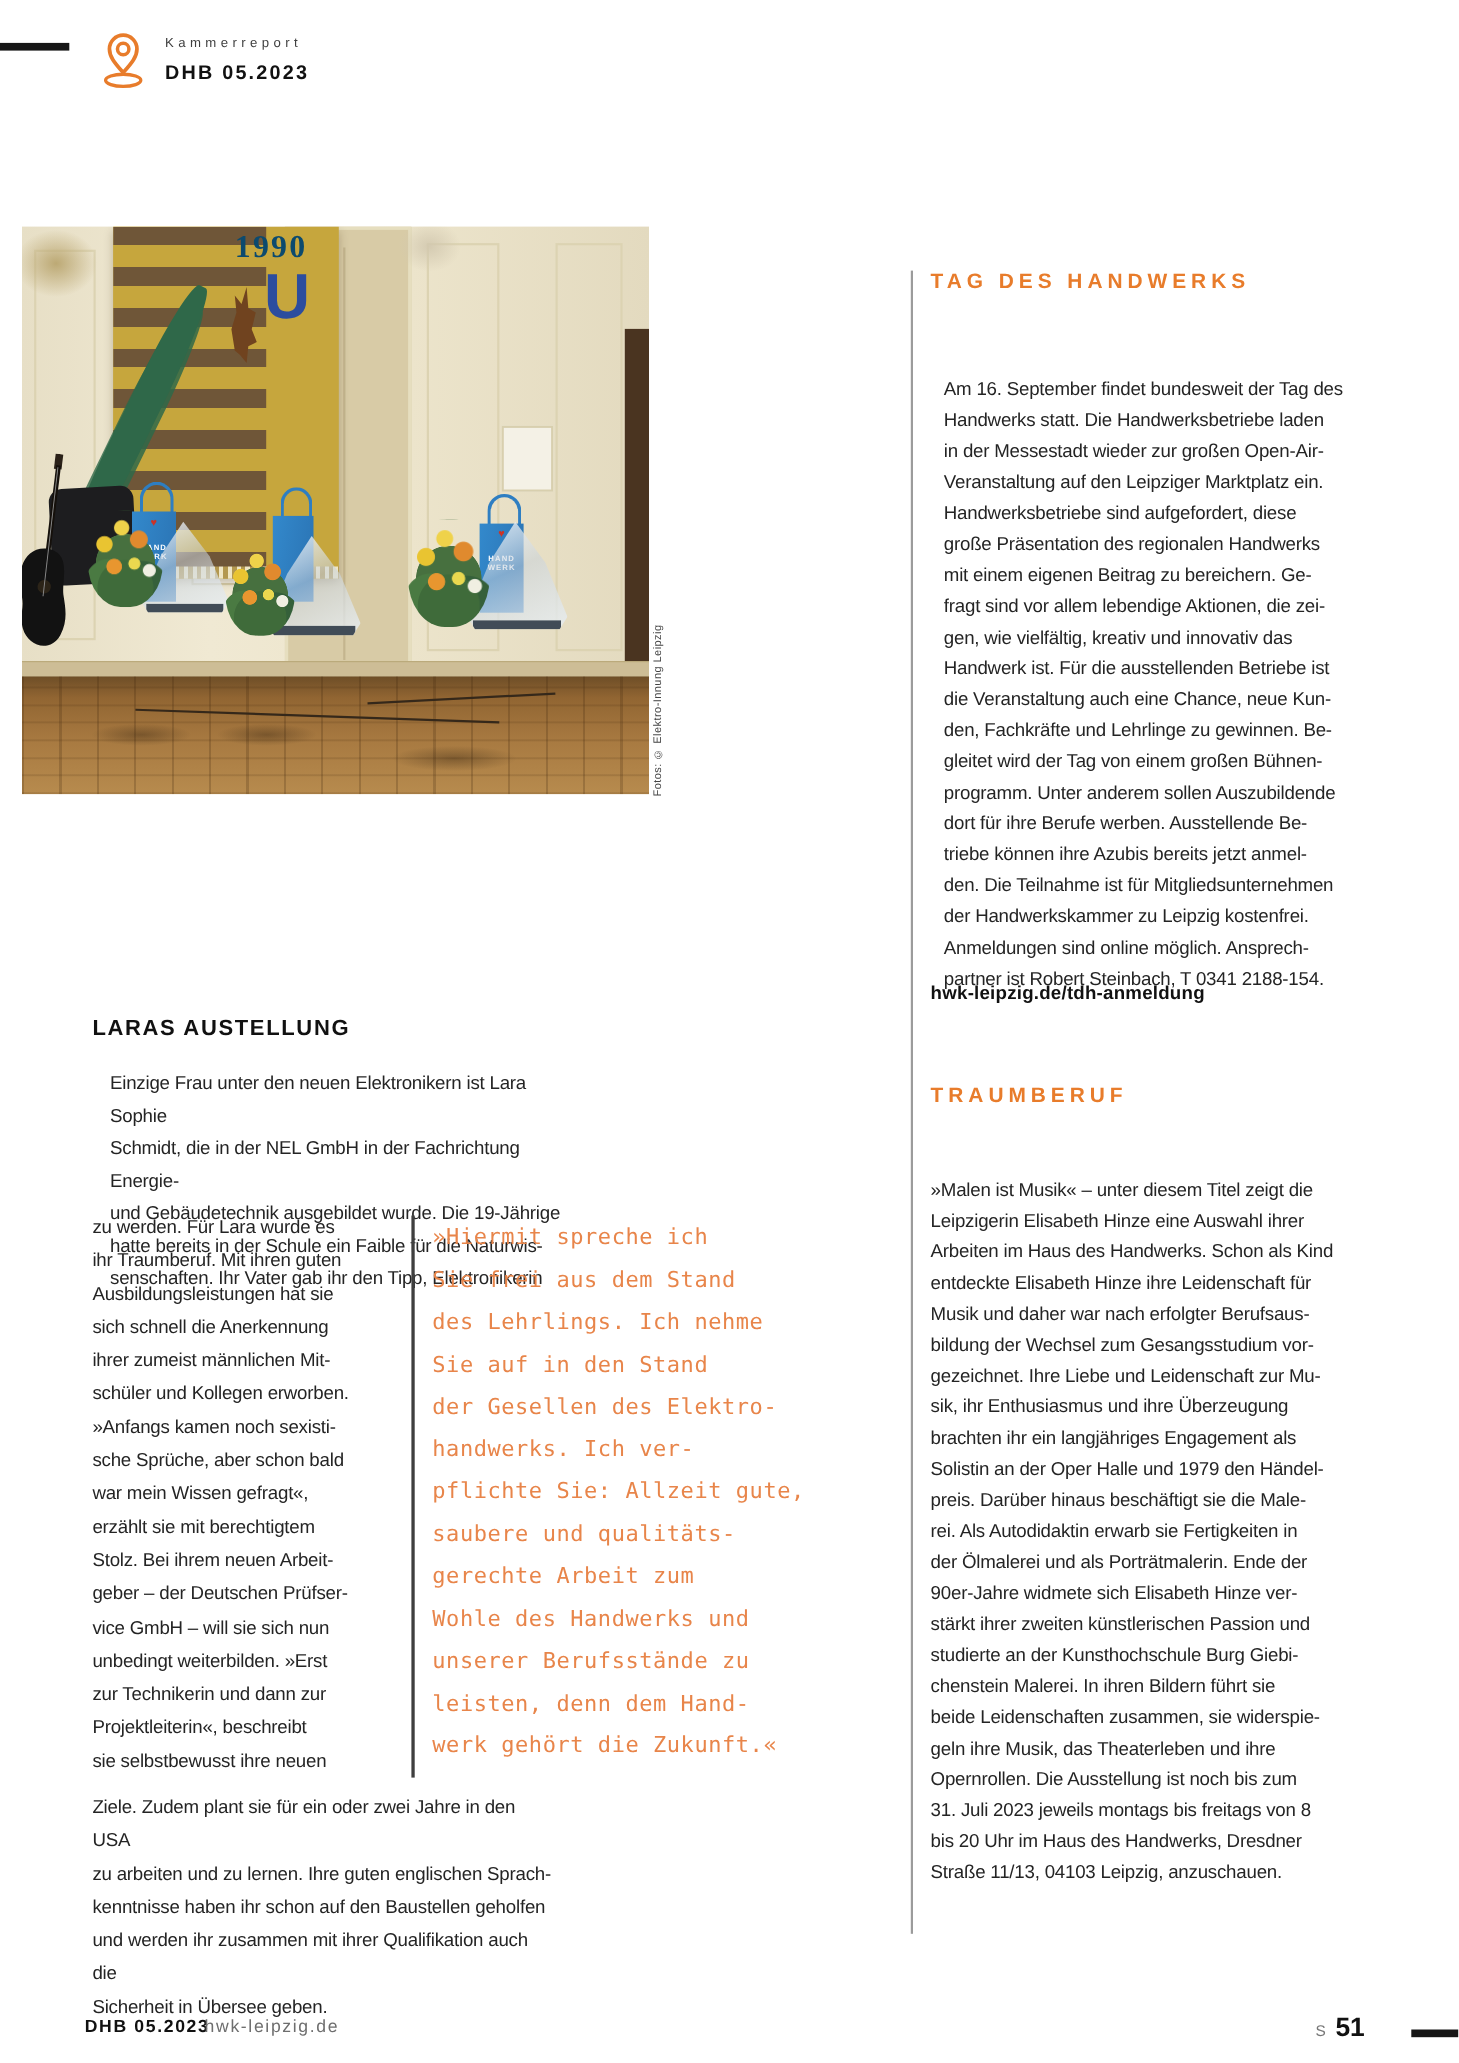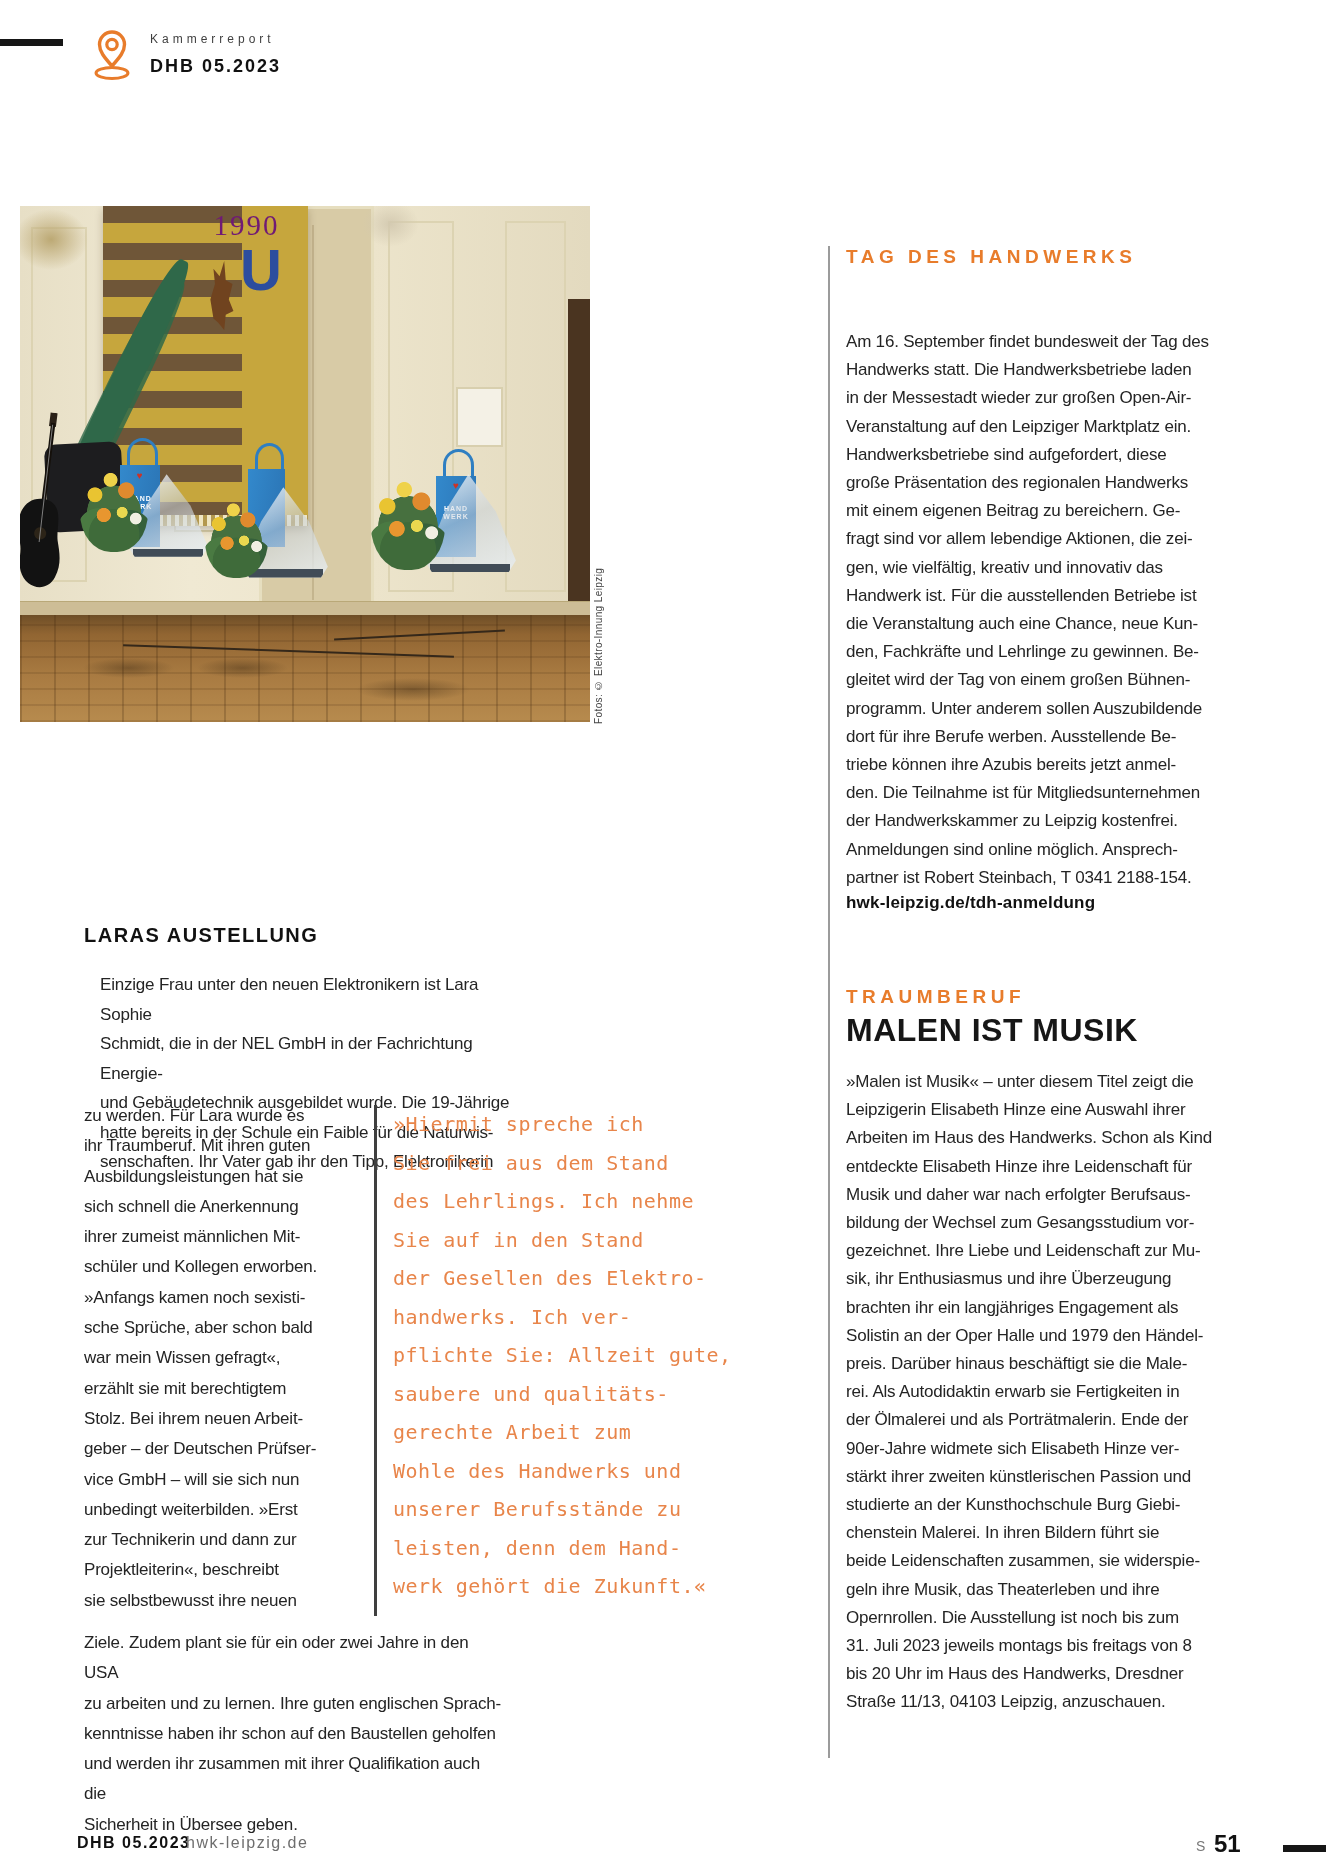--- a/index.html
+++ b/index.html
@@ -21,22 +21,22 @@
   .door-c i{left:46%;top:4%;width:2px;height:92%;background:#c4b58e;}
   .win-r{left:76.5%;top:35%;width:7.5%;height:11%;background:#f4f1e6;border:2px solid #d8cfae;}
   .win-l{left:27%;top:54.5%;width:7.5%;height:8%;background:#f1ede0;border:2px solid #d6cda9;}
   .strip-r{left:96.2%;top:18%;width:3.8%;height:61%;background:#4a3420;}
 
   .banner{left:14.5%;top:0;width:36%;height:62%;background:#c6a63d;box-shadow:0 4px 8px rgba(60,40,10,.25);}
   .banner .stripes{left:0;top:0;width:68%;height:97%;
      background:repeating-linear-gradient(180deg,#6f5638 0 17px,#c6a63d 17px 37px);}
   .banner .fringe{left:0;bottom:0;width:100%;height:3.5%;
      background:repeating-linear-gradient(90deg,#efe6c4 0 4px,#b3984f 4px 8px);}
-  .banner .year{left:54%;top:1%;font-weight:normal;font-family:"Liberation Serif",serif;
-     font-size:29px;color:#701a75;letter-spacing:2px;}
+  .banner .year{left:54%;top:1%;font-weight:bold;font-family:"Liberation Serif",serif;
+     font-size:29px;color:#0c4a6e;letter-spacing:2px;}
   .banner .uletter{left:67%;top:11%;font-weight:bold;font-size:58px;line-height:1;color:#2c4d9e;}
   .banner .lion{left:51%;top:16%;width:15%;height:24%;background:#70431f;
      clip-path:polygon(20% 80%,10% 55%,25% 35%,20% 15%,40% 25%,55% 5%,60% 30%,82% 35%,70% 55%,85% 70%,60% 75%,55% 95%,35% 85%);}
   .garland{left:16%;top:8%;width:5%;height:52%;background:#2f6849;border-radius:40%;
      transform:rotate(26deg);box-shadow:6px 18px 0 -2px rgba(47,104,73,.85),-4px 34px 0 -3px rgba(47,104,73,.8);}
 
   .chand{border-radius:50%;}
   .chand.l{left:-1%;top:0.5%;width:13%;height:12%;
      background:radial-gradient(closest-side,rgba(186,166,112,.95),rgba(186,166,112,0));}
   .chand.m{left:60%;top:-1%;width:10%;height:9%;
@@ -286,21 +286,21 @@
 
   <p class="left-tail body-txt pre" style="margin:0">Ziele. Zudem plant sie für ein oder zwei Jahre in den USA
 zu arbeiten und zu lernen. Ihre guten englischen Sprach-
 kenntnisse haben ihr schon auf den Baustellen geholfen
 und werden ihr zusammen mit ihrer Qualifikation auch die
 Sicherheit in Übersee geben.</p>
 
   <div class="col-divider"></div>
 
   <div class="rc kicker k1">TAG DES HANDWERKS</div>
-  <p class="rc body-txt pre b1" style="margin:0">Am 16. September findet bundesweit der Tag des
+  <p class="rc body-txt pre b1" style="margin:12px">Am 16. September findet bundesweit der Tag des
 Handwerks statt. Die Handwerksbetriebe laden
 in der Messestadt wieder zur großen Open-Air-
 Veranstaltung auf den Leipziger Marktplatz ein.
 Handwerksbetriebe sind aufgefordert, diese
 große Präsentation des regionalen Handwerks
 mit einem eigenen Beitrag zu bereichern. Ge-
 fragt sind vor allem lebendige Aktionen, die zei-
 gen, wie vielfältig, kreativ und innovativ das
 Handwerk ist. Für die ausstellenden Betriebe ist
 die Veranstaltung auch eine Chance, neue Kun-
@@ -309,21 +309,20 @@
 programm. Unter anderem sollen Auszubildende
 dort für ihre Berufe werben. Ausstellende Be-
 triebe können ihre Azubis bereits jetzt anmel-
 den. Die Teilnahme ist für Mitgliedsunternehmen
 der Handwerkskammer zu Leipzig kostenfrei.
 Anmeldungen sind online möglich. Ansprech-
 partner ist Robert Steinbach, T 0341 2188-154.</p>
   <a class="link" href="#">hwk-leipzig.de/tdh-anmeldung</a>
 
   <div class="rc kicker k2">TRAUMBERUF</div>
-  <h2 class="rc rc-title t2" style="margin:0">MALEN IST MUSIK</h2>
   <p class="rc body-txt pre b2" style="margin:0">»Malen ist Musik« – unter diesem Titel zeigt die
 Leipzigerin Elisabeth Hinze eine Auswahl ihrer
 Arbeiten im Haus des Handwerks. Schon als Kind
 entdeckte Elisabeth Hinze ihre Leidenschaft für
 Musik und daher war nach erfolgter Berufsaus-
 bildung der Wechsel zum Gesangsstudium vor-
 gezeichnet. Ihre Liebe und Leidenschaft zur Mu-
 sik, ihr Enthusiasmus und ihre Überzeugung
 brachten ihr ein langjähriges Engagement als
 Solistin an der Oper Halle und 1979 den Händel-

